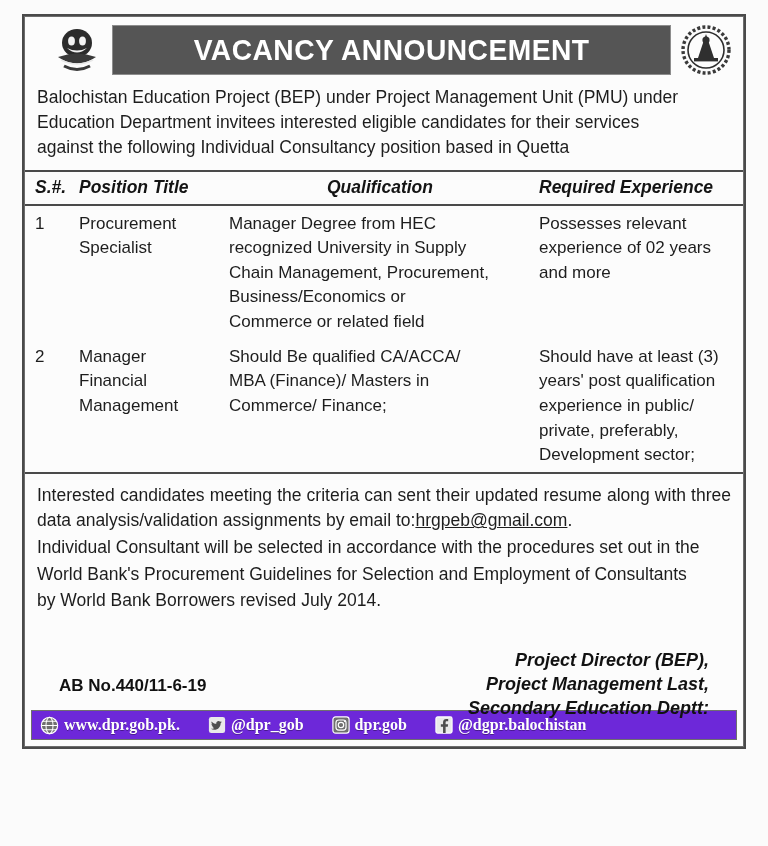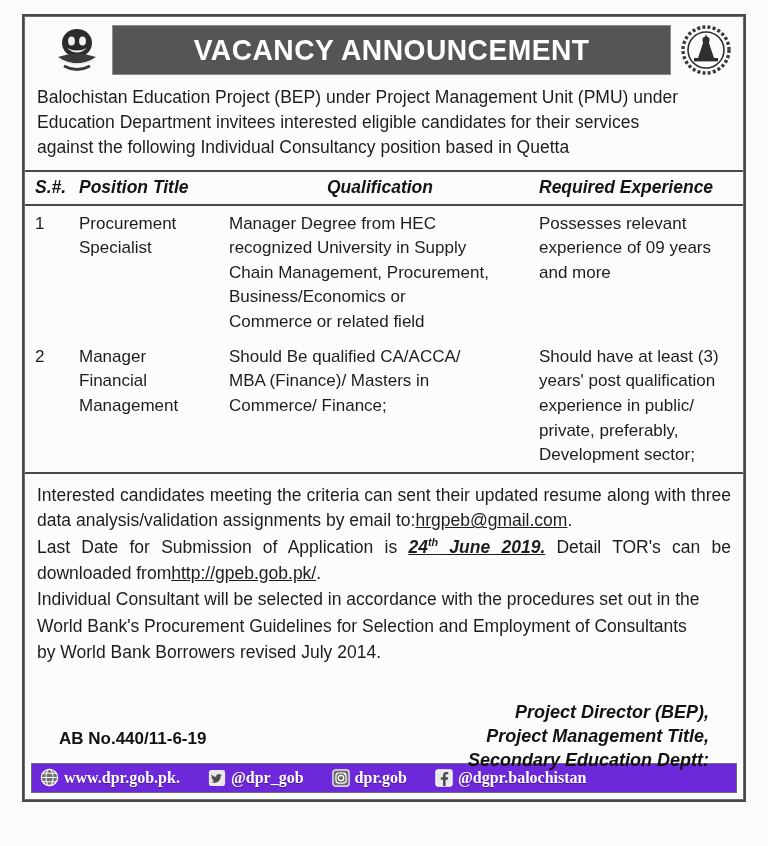--- a/index.html
+++ b/index.html
@@ -265,21 +265,21 @@
           </td>
           <td class="col-qual">
             <span class="cell-line">Manager Degree from HEC</span>
             <span class="cell-line">recognized University in Supply</span>
             <span class="cell-line">Chain Management, Procurement,</span>
             <span class="cell-line">Business/Economics or</span>
             <span class="cell-line">Commerce or related field</span>
           </td>
           <td class="col-exp">
             <span class="cell-line">Possesses relevant</span>
-            <span class="cell-line">experience of 09 years</span>
+            <span class="cell-line">experience of 02 years</span>
             <span class="cell-line">and more</span>
           </td>
         </tr>
         <tr>
           <td class="col-sn">2</td>
           <td class="col-title">
             <span class="cell-line">Manager</span>
             <span class="cell-line">Financial</span>
             <span class="cell-line">Management</span>
           </td>
@@ -298,32 +298,29 @@
         </tr>
       </tbody>
     </table>
 
     <div class="rule"></div>
 
     <div class="body-block">
       <p>
         <span>Interested candidates meeting the criteria can sent their updated resume along with three data analysis/validation assignments by email to:</span><span class="link-u">hrgpeb@gmail.com</span><span>.</span>
       </p>
-      <p>
-        <span>Last Date for Submission of Application is </span><span class="date-em"><span>24</span><sup>th</sup><span> June 2019.</span></span><span> Detail TOR's can be downloaded from</span><span class="link-u">http://gpeb.gob.pk/</span><span>.</span>
-      </p>
       <p>Individual Consultant will be selected in accordance with the procedures set out in the</p>
       <p>World Bank's Procurement Guidelines for Selection and Employment of Consultants</p>
       <p class="noj">by World Bank Borrowers revised July 2014.</p>
     </div>
 
     <div class="sig-wrap">
       <div class="signature">
         <div>Project Director (BEP),</div>
-        <div>Project Management Title,</div>
+        <div>Project Management Last,</div>
         <div>Secondary Education Deptt:</div>
       </div>
     </div>
 
     <div class="ab-no">AB No.440/11-6-19</div>
 
     <div class="social-outer">
       <div class="social-bar">
 
         <div class="social-item">

